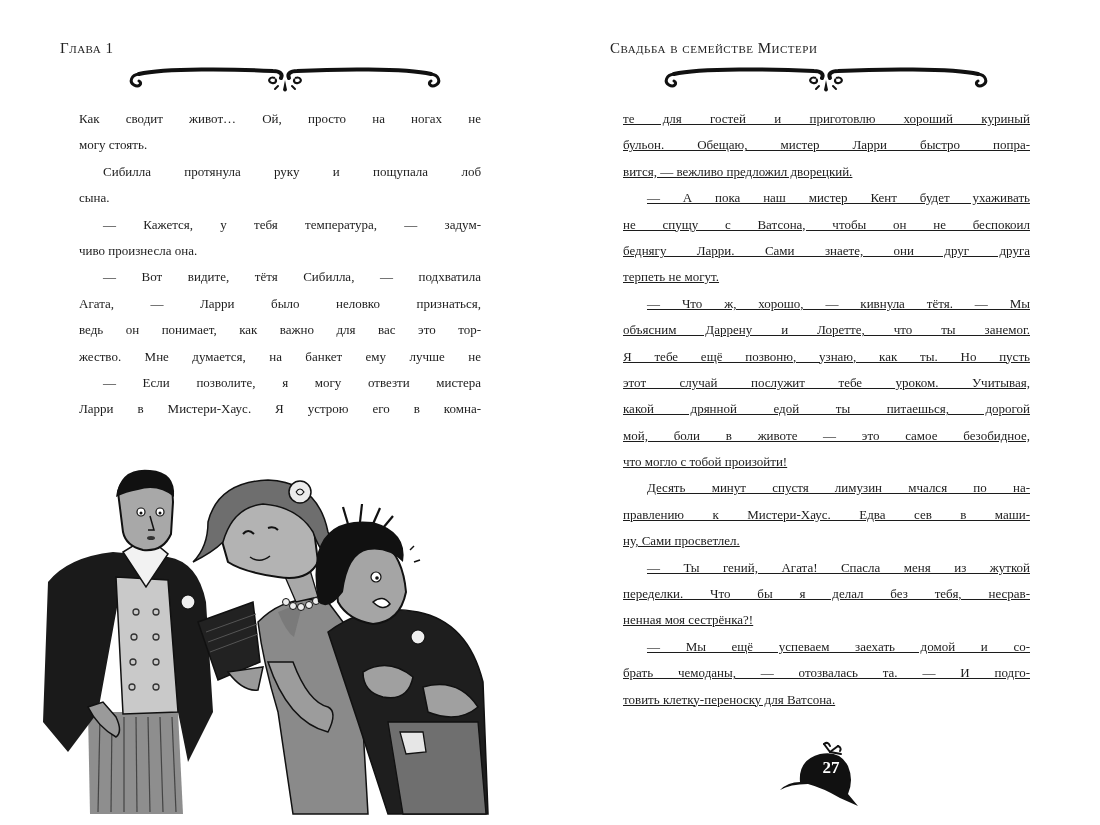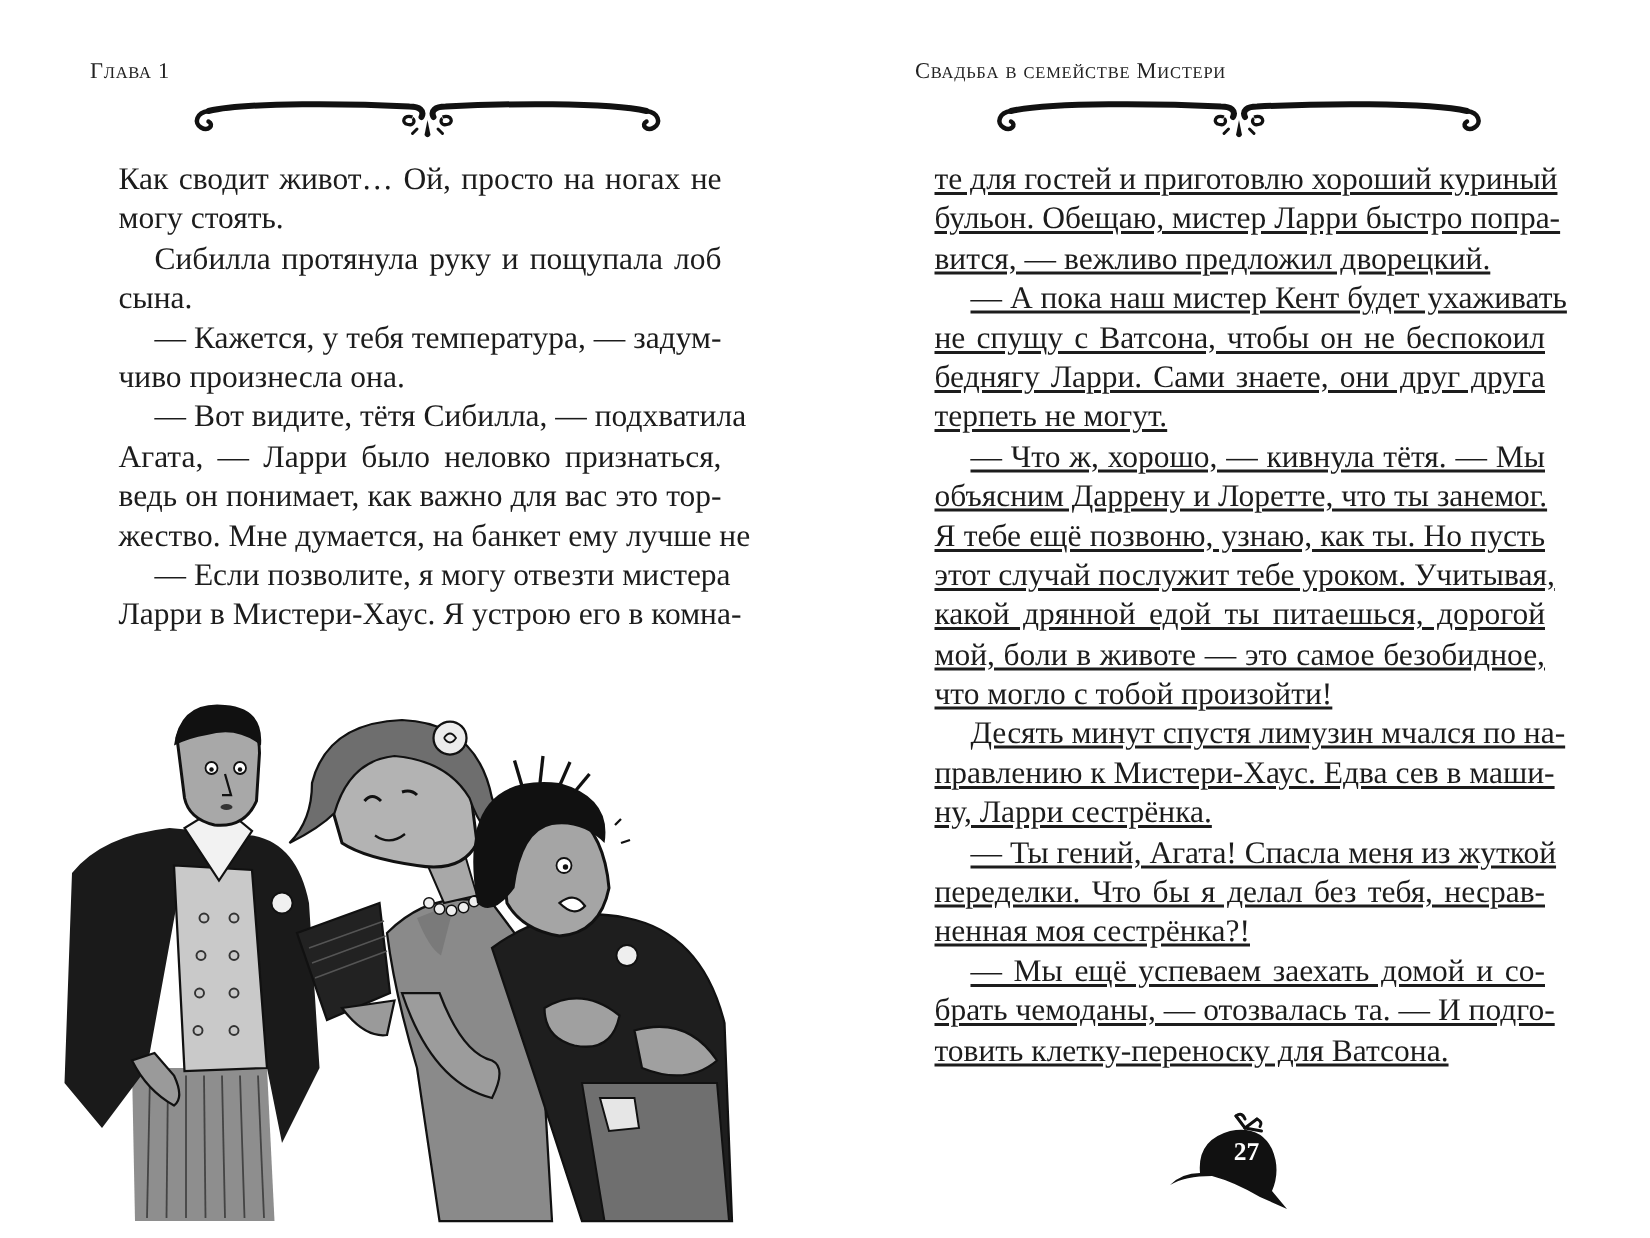--- a/index.html
+++ b/index.html
@@ -43,21 +43,21 @@
       top: 62px;
       height: 32px;
     }
     .page-left .ornament { left: 125px; width: 320px; }
     .page-right .ornament { left: 110px; width: 332px; }
     .ornament svg { width: 100%; height: 100%; display: block; }
 
     .text-block {
       position: absolute;
       font-family: "Liberation Serif", serif;
-      font-size: 21px;
+      font-size: 13px;
       line-height: 26.4px;
       color: #1c1c1c;
     }
     .page-left .text-block { left: 79px; top: 106px; width: 402px; }
     .page-right .text-block { left: 73px; top: 106px; width: 407px; text-decoration: underline; }
 
     .line {
       display: block;
       height: 26.4px;
       white-space: nowrap;
@@ -272,21 +272,21 @@
     <span class="line last">терпеть не могут.</span>
     <span class="line indent">— Что ж, хорошо, — кивнула тётя. — Мы</span>
     <span class="line">объясним Даррену и Лоретте, что ты занемог.</span>
     <span class="line">Я тебе ещё позвоню, узнаю, как ты. Но пусть</span>
     <span class="line">этот случай послужит тебе уроком. Учитывая,</span>
     <span class="line">какой дрянной едой ты питаешься, дорогой</span>
     <span class="line">мой, боли в животе — это самое безобидное,</span>
     <span class="line last">что могло с тобой произойти!</span>
     <span class="line indent">Десять минут спустя лимузин мчался по на-</span>
     <span class="line">правлению к Мистери-Хаус. Едва сев в маши-</span>
-    <span class="line last">ну, Ларри сестрёнка.</span>
+    <span class="line last">ну, Сами просветлел.</span>
     <span class="line indent">— Ты гений, Агата! Спасла меня из жуткой</span>
     <span class="line">переделки. Что бы я делал без тебя, несрав-</span>
     <span class="line last">ненная моя сестрёнка?!</span>
     <span class="line indent">— Мы ещё успеваем заехать домой и со-</span>
     <span class="line">брать чемоданы, — отозвалась та. — И подго-</span>
     <span class="line last">товить клетку-переноску для Ватсона.</span>
   </div>
 
   <div class="folio">
     <svg viewBox="0 0 85 70">

